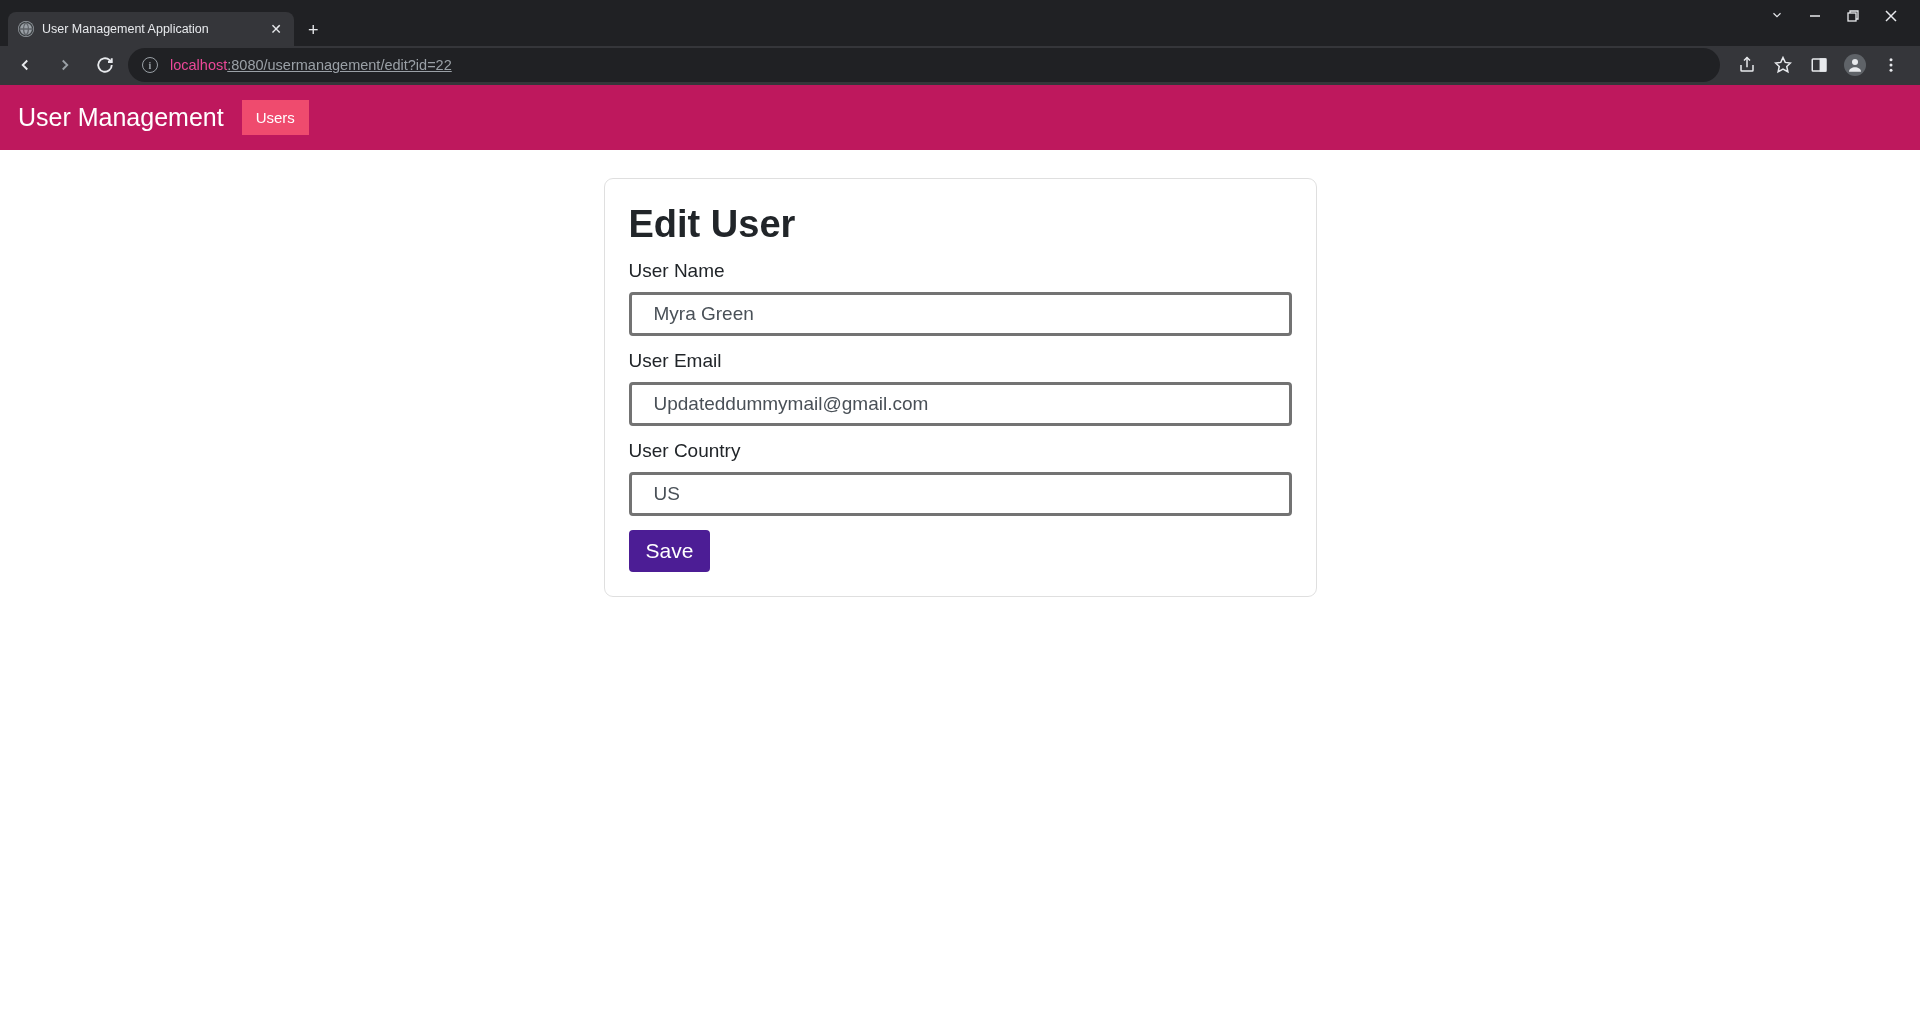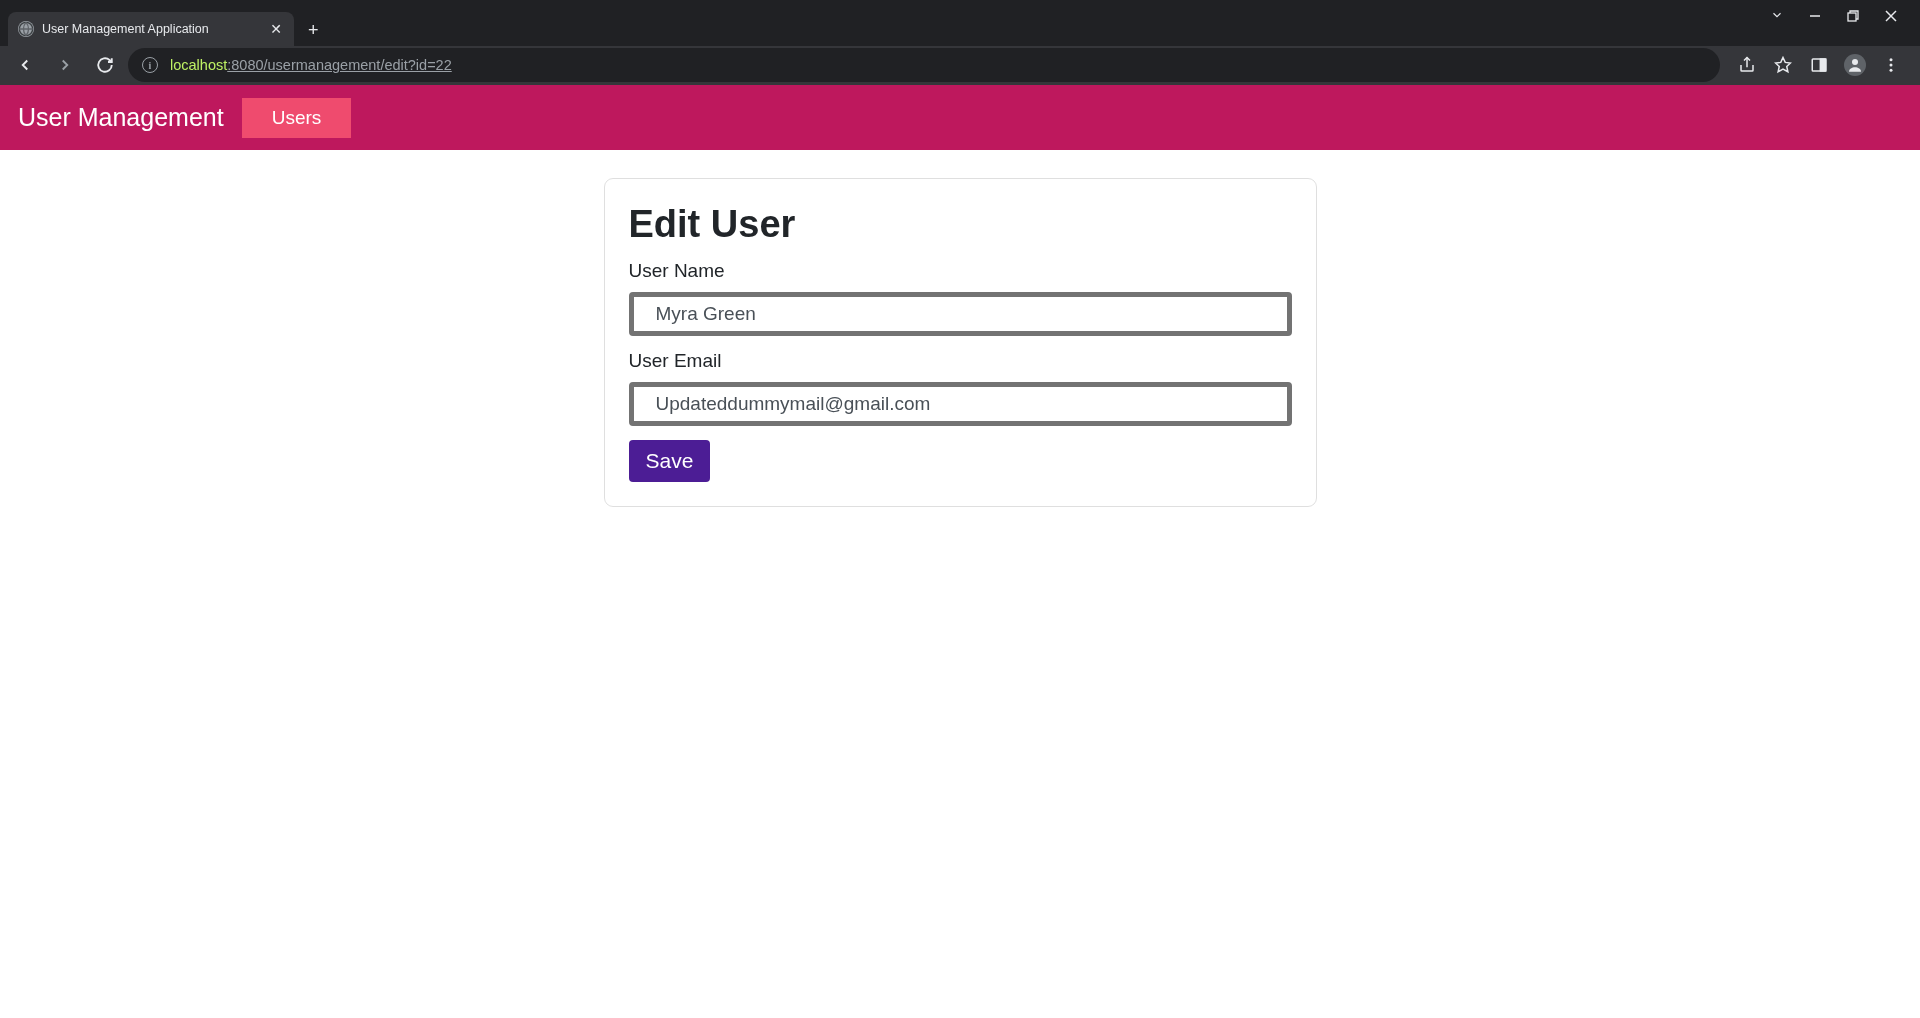--- a/index.html
+++ b/index.html
@@ -122,21 +122,21 @@
       border-radius: 50%;
       display: flex;
       align-items: center;
       justify-content: center;
       color: #9aa0a6;
       font-size: 10px;
       font-weight: bold;
       font-family: Georgia, serif;
       flex-shrink: 0;
     }
-    .url-host { color: #bef264; }
+    .url-host { color: #ec4899; }
     .url-path { color: #9aa0a6; text-decoration: underline; }
     .right-icons {
       display: flex;
       gap: 14px;
       padding: 0 10px;
       align-items: center;
     }
     .right-icons .icon {
       color: #e8eaed;
       cursor: pointer;
@@ -166,22 +166,22 @@
       gap: 18px;
     }
     .app-brand {
       color: #ffffff;
       font-size: 25px;
       font-weight: 400;
     }
     .nav-link {
       background: #ef4b6e;
       color: #ffffff;
-      padding: 9px 30px;
-      font-size: 19px;
+      padding: 9px 14px;
+      font-size: 15px;
       text-decoration: none;
       cursor: pointer;
     }
     
     .container {
       display: flex;
       justify-content: center;
       padding-top: 28px;
     }
     .card {
@@ -205,21 +205,21 @@
       color: #212529;
       margin-bottom: 10px;
     }
     .form-control {
       width: 100%;
       height: 44px;
       padding: 6px 22px;
       font-size: 19px;
       color: #495057;
       background: #fff;
-      border: 5px solid #737373;
+      border: 3px solid #737373;
       border-radius: 4px;
       outline: none;
     }
     .btn-save {
       background: #4c1d95;
       color: #fff;
       border: none;
       padding: 9px 17px;
       font-size: 21px;
       border-radius: 4px;
@@ -339,16 +339,20 @@
     <div class="form-group">
       <label class="form-label">User Name</label>
       <input type="text" class="form-control" value="Myra Green" style="">
     </div>
 
     <div class="form-group">
       <label class="form-label">User Email</label>
       <input type="text" class="form-control" value="Updateddummymail@gmail.com" style="">
     </div>
 
+    <div class="form-group">
+      <label class="form-label">User Country</label>
+      <input type="text" class="form-control" value="US" style="">
+    </div>
 
     <button class="btn-save">Save</button>
   </div>
 </div>
 
 </body></html>

